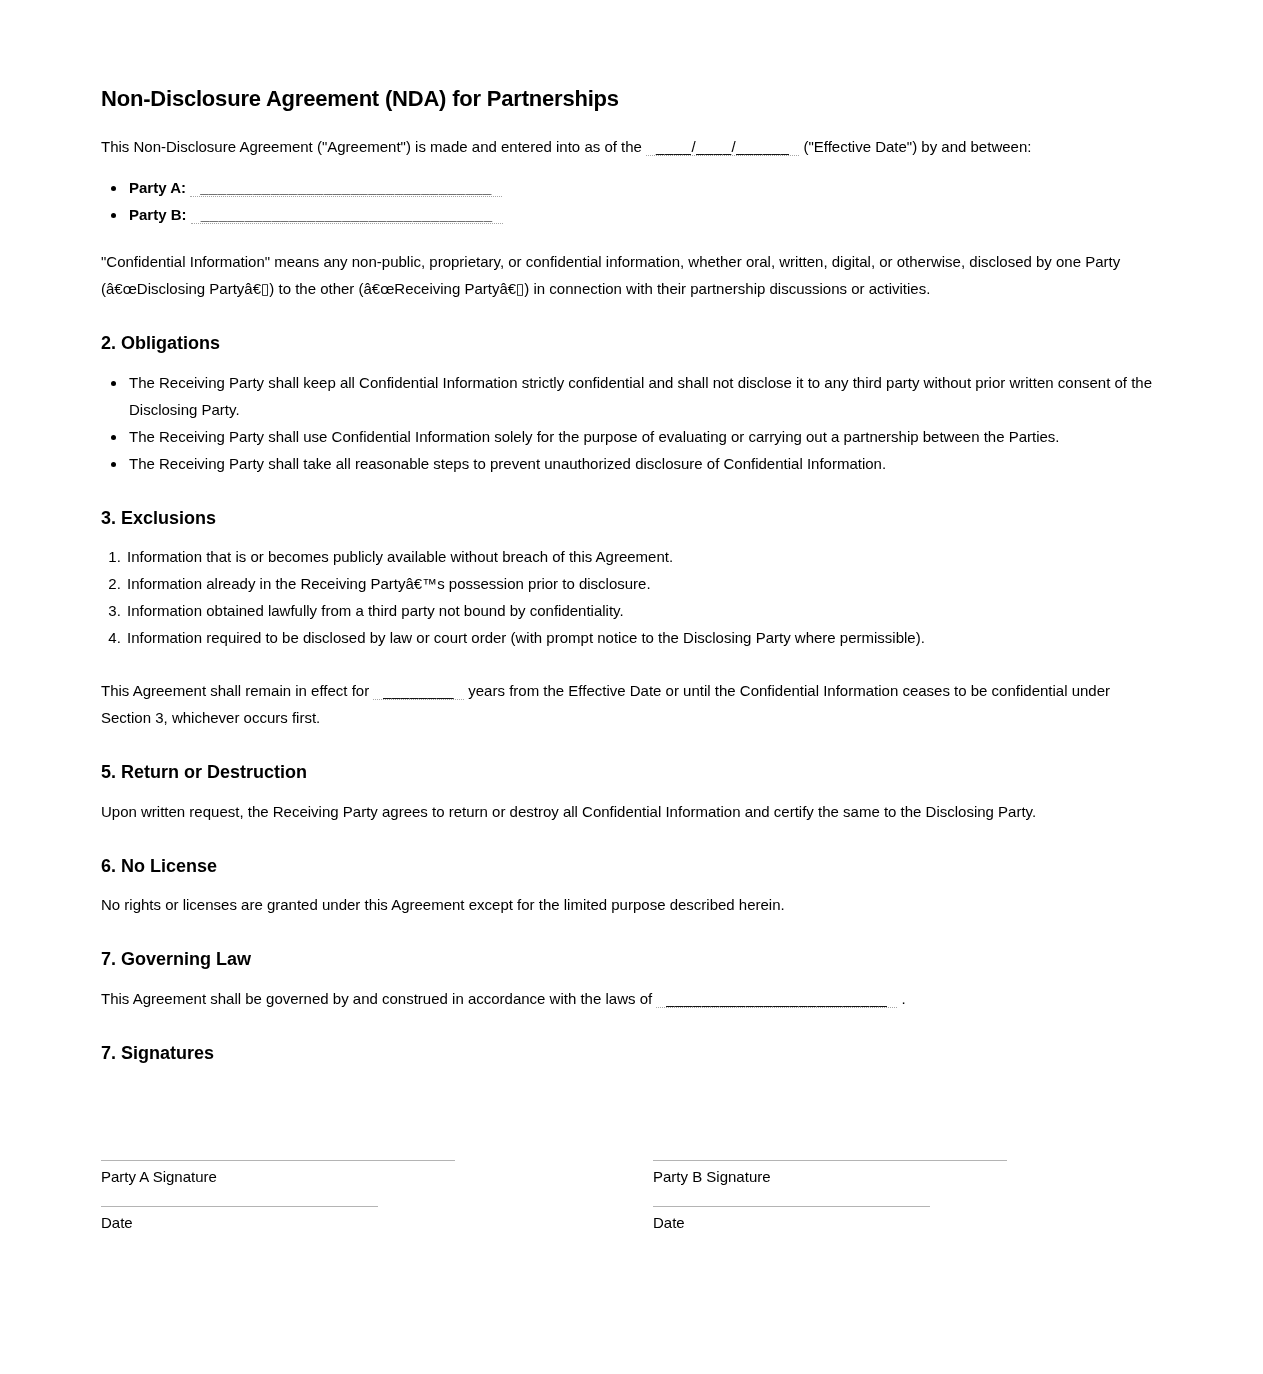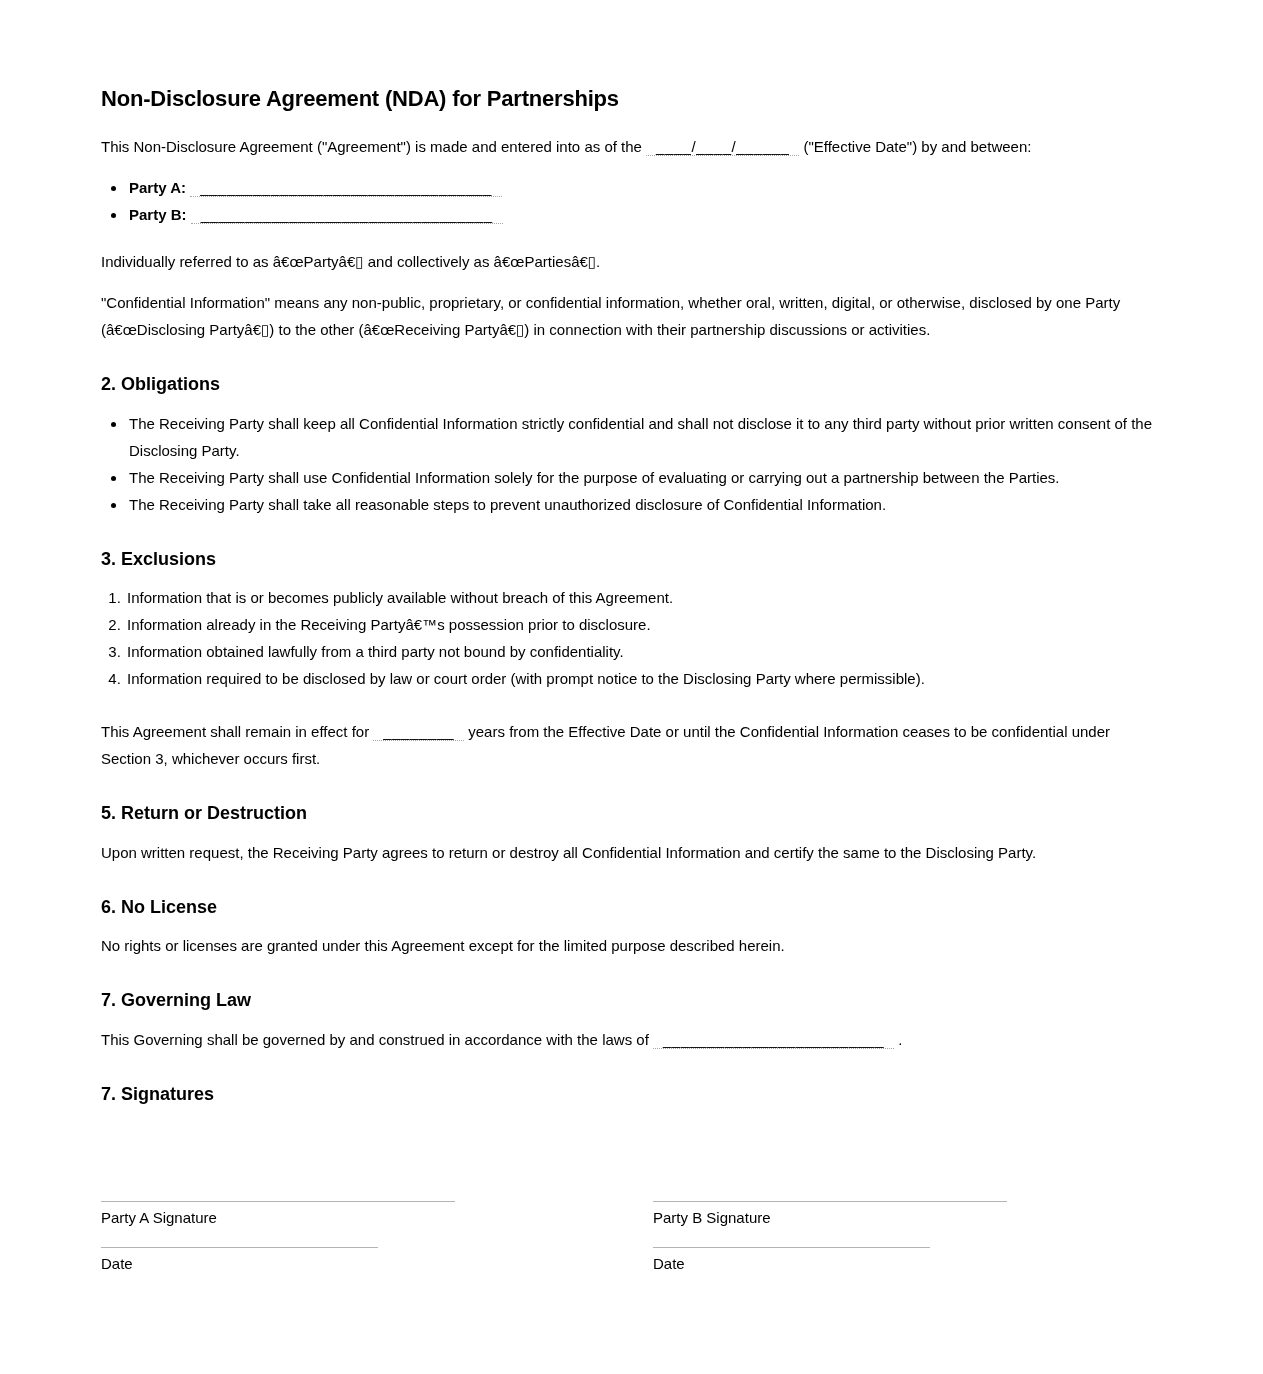--- a/index.html
+++ b/index.html
@@ -21,21 +21,21 @@
     margin:0 0 22px 0;
     letter-spacing:-0.2px;
   }
   h3{
     font-size:18px;
     font-weight:700;
     line-height:1.25;
     margin:30px 0 14px 0;
   }
   p{margin:0 0 14px 0;}
-  ul.parties{margin:12px 0 20px 0;padding-left:26px;list-style:disc;}
+  ul.parties{margin:12px 0 20px 0;padding-left:26px;list-style:disc;font-weight:bold;}
   ul.bullets{margin:14px 0 26px 0;padding-left:26px;list-style:disc;}
   ol.numbered{margin:14px 0 26px 0;padding-left:24px;}
   li{padding-left:2px;}
   .blank{
     border-bottom:1px dotted #a6a6a6;
     padding:0 10px;
     white-space:nowrap;
     letter-spacing:0.5px;
   }
   .sig-row{display:flex;gap:42px;margin-top:96px;}
@@ -61,21 +61,20 @@
     <li>
       <strong>Party A:</strong>
       <span class="blank">_________________________________</span>
     </li>
     <li>
       <strong>Party B:</strong>
       <span class="blank">_________________________________</span>
     </li>
   </ul>
 
-  <p>Individually referred to as â€œPartyâ€▯ and collectively as â€œPartiesâ€▯.</p>
 
   <p>"Confidential Information" means any non-public, proprietary, or confidential information, whether oral, written, digital, or otherwise, disclosed by one Party (â€œDisclosing Partyâ€▯) to the other (â€œReceiving Partyâ€▯) in connection with their partnership discussions or activities.</p>
 
   <h3>2. Obligations</h3>
   <ul class="bullets">
     <li>The Receiving Party shall keep all Confidential Information strictly confidential and shall not disclose it to any third party without prior written consent of the Disclosing Party.</li>
     <li>The Receiving Party shall use Confidential Information solely for the purpose of evaluating or carrying out a partnership between the Parties.</li>
     <li>The Receiving Party shall take all reasonable steps to prevent unauthorized disclosure of Confidential Information.</li>
   </ul>
 
@@ -94,21 +93,21 @@
   </p>
 
   <h3>5. Return or Destruction</h3>
   <p>Upon written request, the Receiving Party agrees to return or destroy all Confidential Information and certify the same to the Disclosing Party.</p>
 
   <h3>6. No License</h3>
   <p>No rights or licenses are granted under this Agreement except for the limited purpose described herein.</p>
 
   <h3>7. Governing Law</h3>
   <p>
-    <span>This Governing shall be governed by and construed in accordance with the laws of</span>
+    <span>This Agreement shall be governed by and construed in accordance with the laws of</span>
     <span class="blank">_________________________</span>
     <span>.</span>
   </p>
 
   <h3>7. Signatures</h3>
 
   <div class="sig-row">
 
     <div class="sig-col">
       <div class="sig-line"></div>

